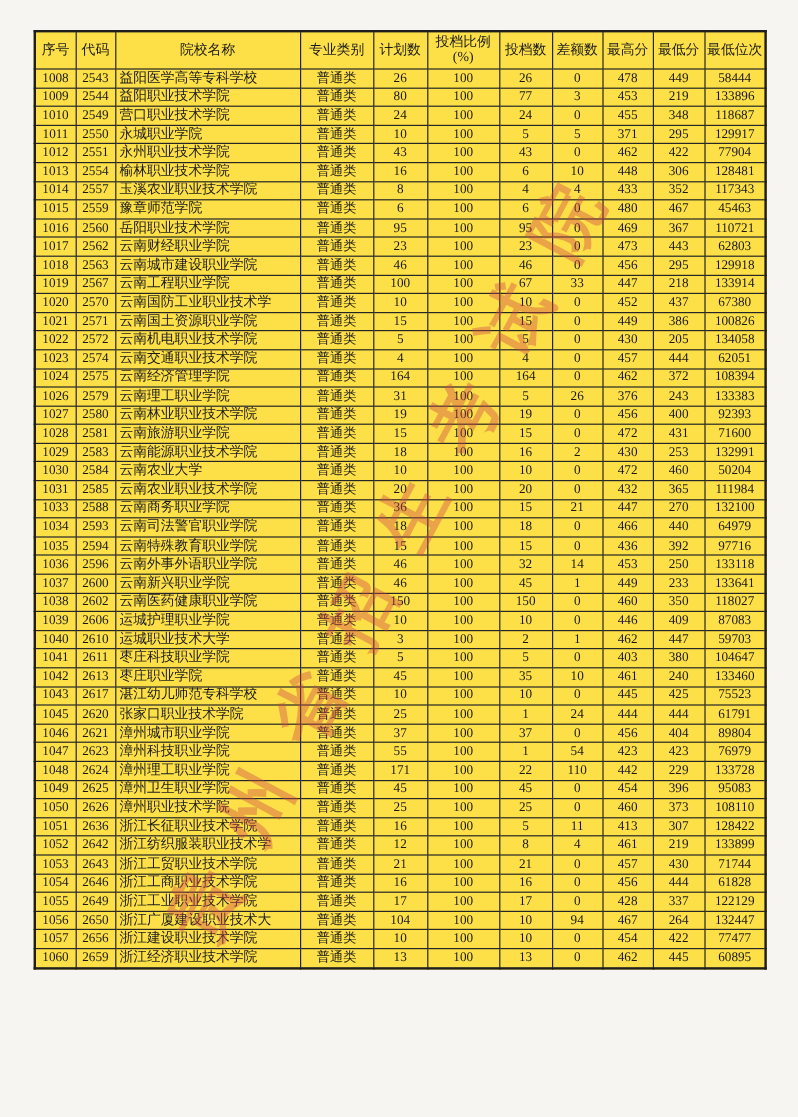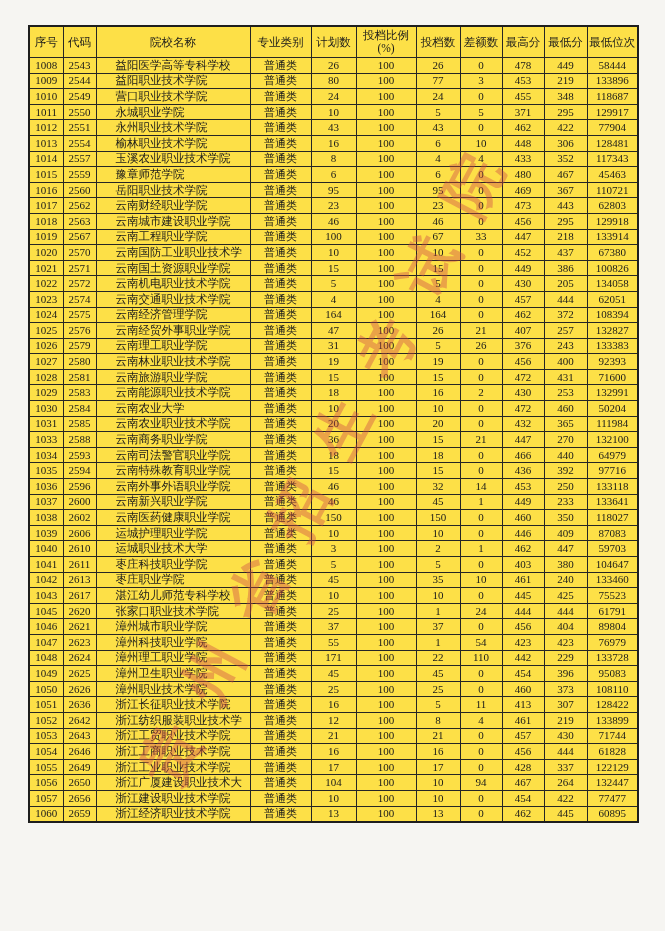--- a/index.html
+++ b/index.html
@@ -42,21 +42,21 @@
   }
   .score-table thead th {
     height: 30px;
     font-size: 11.5px;
   }
   .score-table tbody td {
     height: 14.6px;
   }
   .score-table td.name-cell {
     text-align: left;
-    padding-left: 19px;
+    padding-left: 3px;
     font-size: 11.5px;
     margin-top: 29px;
   }
   .col-serial  { width: 34px; }
   .col-code    { width: 33px; }
   .col-name    { width: 154px; }
   .col-cat     { width: 61px; }
   .col-plan    { width: 45px; }
   .col-ratio   { width: 60px; }
   .col-filed   { width: 44px; }
@@ -343,33 +343,20 @@
           <td>普通类</td>
           <td>164</td>
           <td>100</td>
           <td>164</td>
           <td>0</td>
           <td>462</td>
           <td>372</td>
           <td>108394</td>
         </tr>
         <tr>
-          <td>1025</td>
-          <td>2576</td>
-          <td class="name-cell">云南经贸外事职业学院</td>
-          <td>普通类</td>
-          <td>47</td>
-          <td>100</td>
-          <td>26</td>
-          <td>21</td>
-          <td>407</td>
-          <td>257</td>
-          <td>132827</td>
-        </tr>
-        <tr>
           <td>1026</td>
           <td>2579</td>
           <td class="name-cell">云南理工职业学院</td>
           <td>普通类</td>
           <td>31</td>
           <td>100</td>
           <td>5</td>
           <td>26</td>
           <td>376</td>
           <td>243</td>

